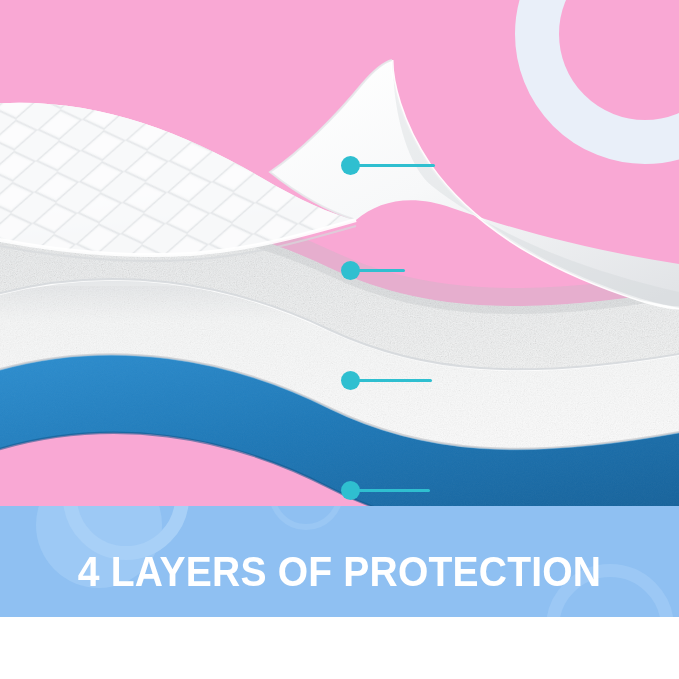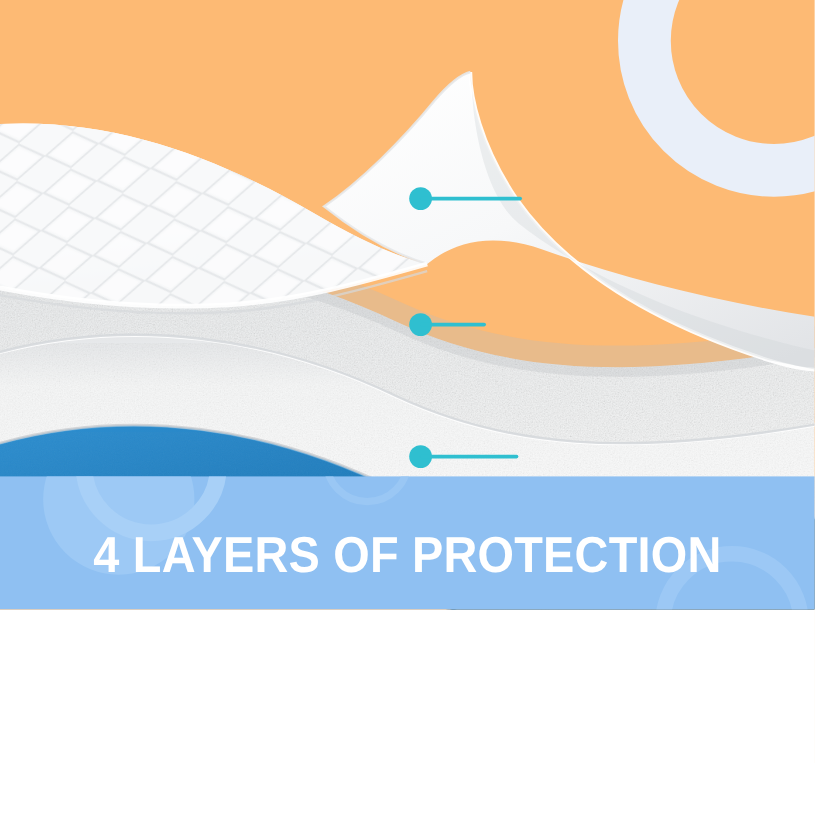--- a/index.html
+++ b/index.html
@@ -12,22 +12,22 @@
     width: 679px;
     height: 679px;
     overflow: hidden;
     font-family: "Liberation Sans", sans-serif;
     -webkit-font-smoothing: antialiased;
   }
 
   #infographic {
     position: relative;
     width: 679px;
-    height: 508px;
-    background: #fdba74;
+    height: 617px;
+    background: #f9a8d4;
     overflow: hidden;
   }
 
   
   .corner-ring {
     position: absolute;
     top: -96px;
     right: -96px;
     width: 260px;
     height: 260px;

